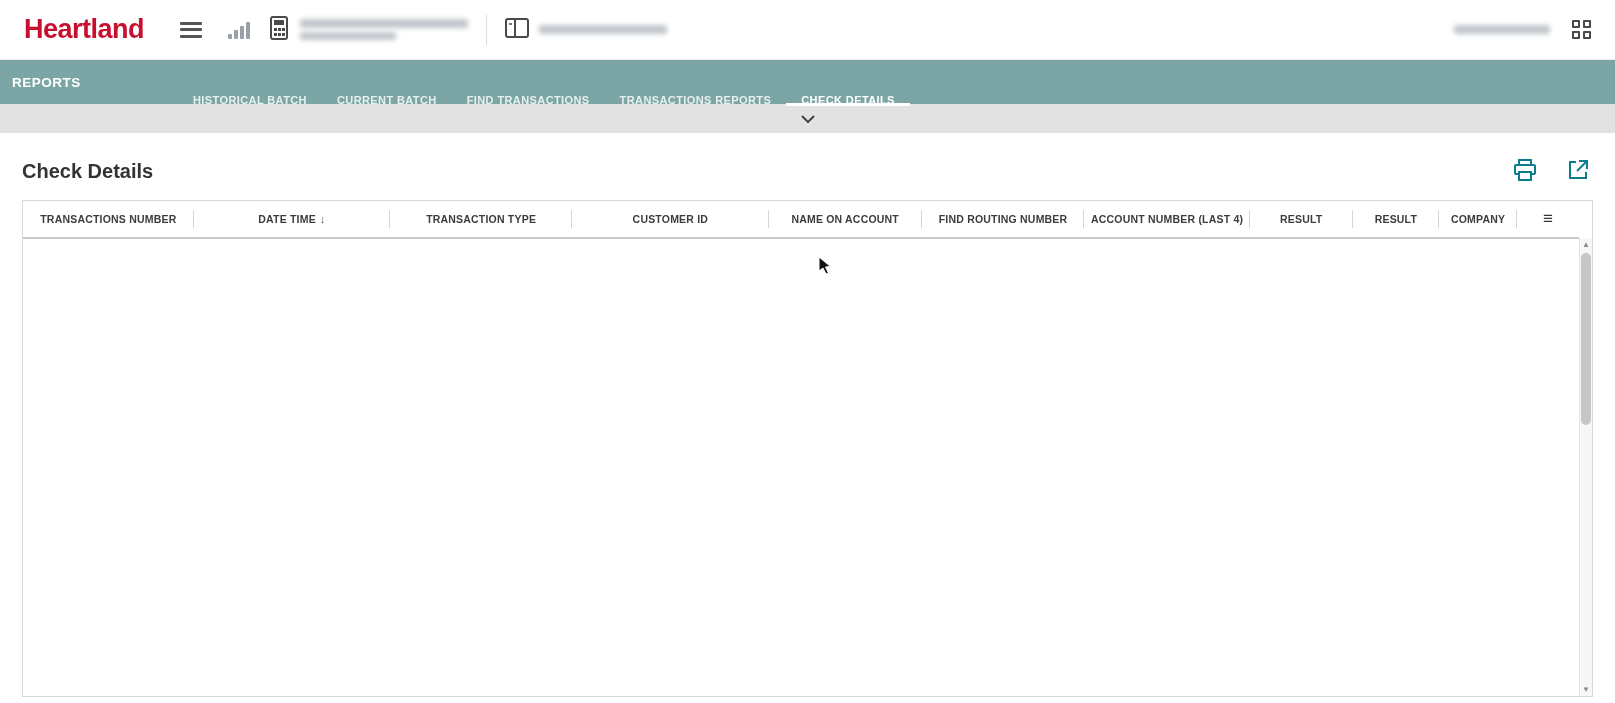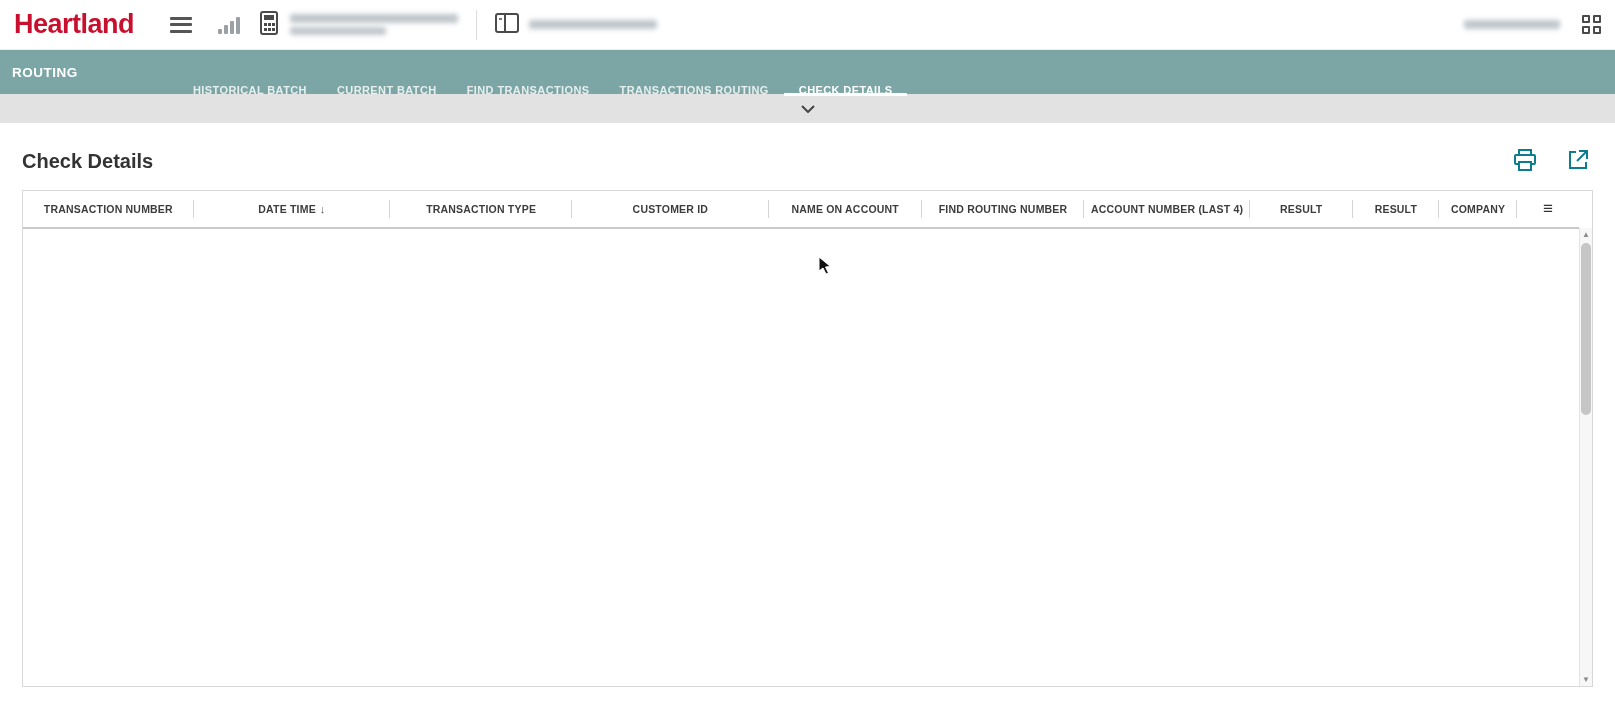--- a/index.html
+++ b/index.html
@@ -8,21 +8,21 @@
     --link-blue:#1673b1;
     --icon-teal:#0c7d8f;
     --hl-yellow:#ffe94d;
   }
   *{box-sizing:border-box;margin:0;padding:0;}
   html,body{width:1615px;height:703px;overflow:hidden;background:#fff;
     font-family:"Liberation Sans", sans-serif;}
   .app{position:relative;width:1615px;height:703px;background:#fff;}
 
   
-  .topbar{height:50px;display:flex;align-items:center;padding:0 14px;background:#fff;
+  .topbar{height:60px;display:flex;align-items:center;padding:0 24px;background:#fff;
     border-bottom:1px solid #ececec;gap:18px;}
   .logo{font-size:27px;font-weight:800;color:var(--brand-red);letter-spacing:-0.5px;
     font-family:"Liberation Sans", sans-serif;}
   .hamburger{width:22px;height:16px;display:flex;flex-direction:column;justify-content:space-between;cursor:pointer;margin-left:18px;}
   .hamburger span{display:block;height:3px;background:#555;border-radius:1px;}
   .signal{display:flex;align-items:flex-end;gap:2px;height:18px;margin-left:8px;}
   .signal i{display:block;width:4px;background:#9aa0a5;border-radius:1px;}
   .signal i:nth-child(1){height:5px}.signal i:nth-child(2){height:9px}
   .signal i:nth-child(3){height:13px}.signal i:nth-child(4){height:17px}
   .tb-group{display:flex;align-items:center;gap:10px;}
@@ -133,26 +133,26 @@
       <div class="apps-grid">
           <i></i>
           <i></i>
           <i></i>
           <i></i>
         </div>
     </div>
   </header>
 
   <nav class="navbar">
-    <div class="nav-section">ROUTING</div>
+    <div class="nav-section">REPORTS</div>
     <div class="tabs" id="tabs">
         <div class="tab">HISTORICAL BATCH</div>
         <div class="tab">CURRENT BATCH</div>
         <div class="tab">FIND TRANSACTIONS</div>
-        <div class="tab">TRANSACTIONS ROUTING</div>
+        <div class="tab">TRANSACTIONS REPORTS</div>
         <div class="tab active">CHECK DETAILS</div>
       </div>
   </nav>
 
   <div class="collapse-strip">
     <button class="collapse-btn">
       <span>
         <svg width="14" height="8" viewBox="0 0 14 8">
             <polyline points="1,1 7,7 13,1" fill="none" stroke="#444" stroke-width="2"></polyline>
           </svg>
@@ -194,21 +194,21 @@
         <col style="width:149px">
           <col style="width:158px">
           <col style="width:161px">
           <col style="width:100px">
         <col style="width:84px">
           <col style="width:76px">
           <col style="width:60px">
       </colgroup>
       <thead>
           <tr id="header-row">
-            <th>TRANSACTION NUMBER</th>
+            <th>TRANSACTIONS NUMBER</th>
             <th>DATE TIME<span class="sort-arrow">↓</span></th>
             <th>TRANSACTION TYPE</th>
             <th>CUSTOMER ID</th>
             <th>NAME ON ACCOUNT</th>
             <th>FIND ROUTING NUMBER</th>
             <th>ACCOUNT NUMBER (LAST 4)</th>
             <th>RESULT</th>
             <th>RESULT</th>
             <th>COMPANY</th>
             <th class="col-menu">≡</th>

